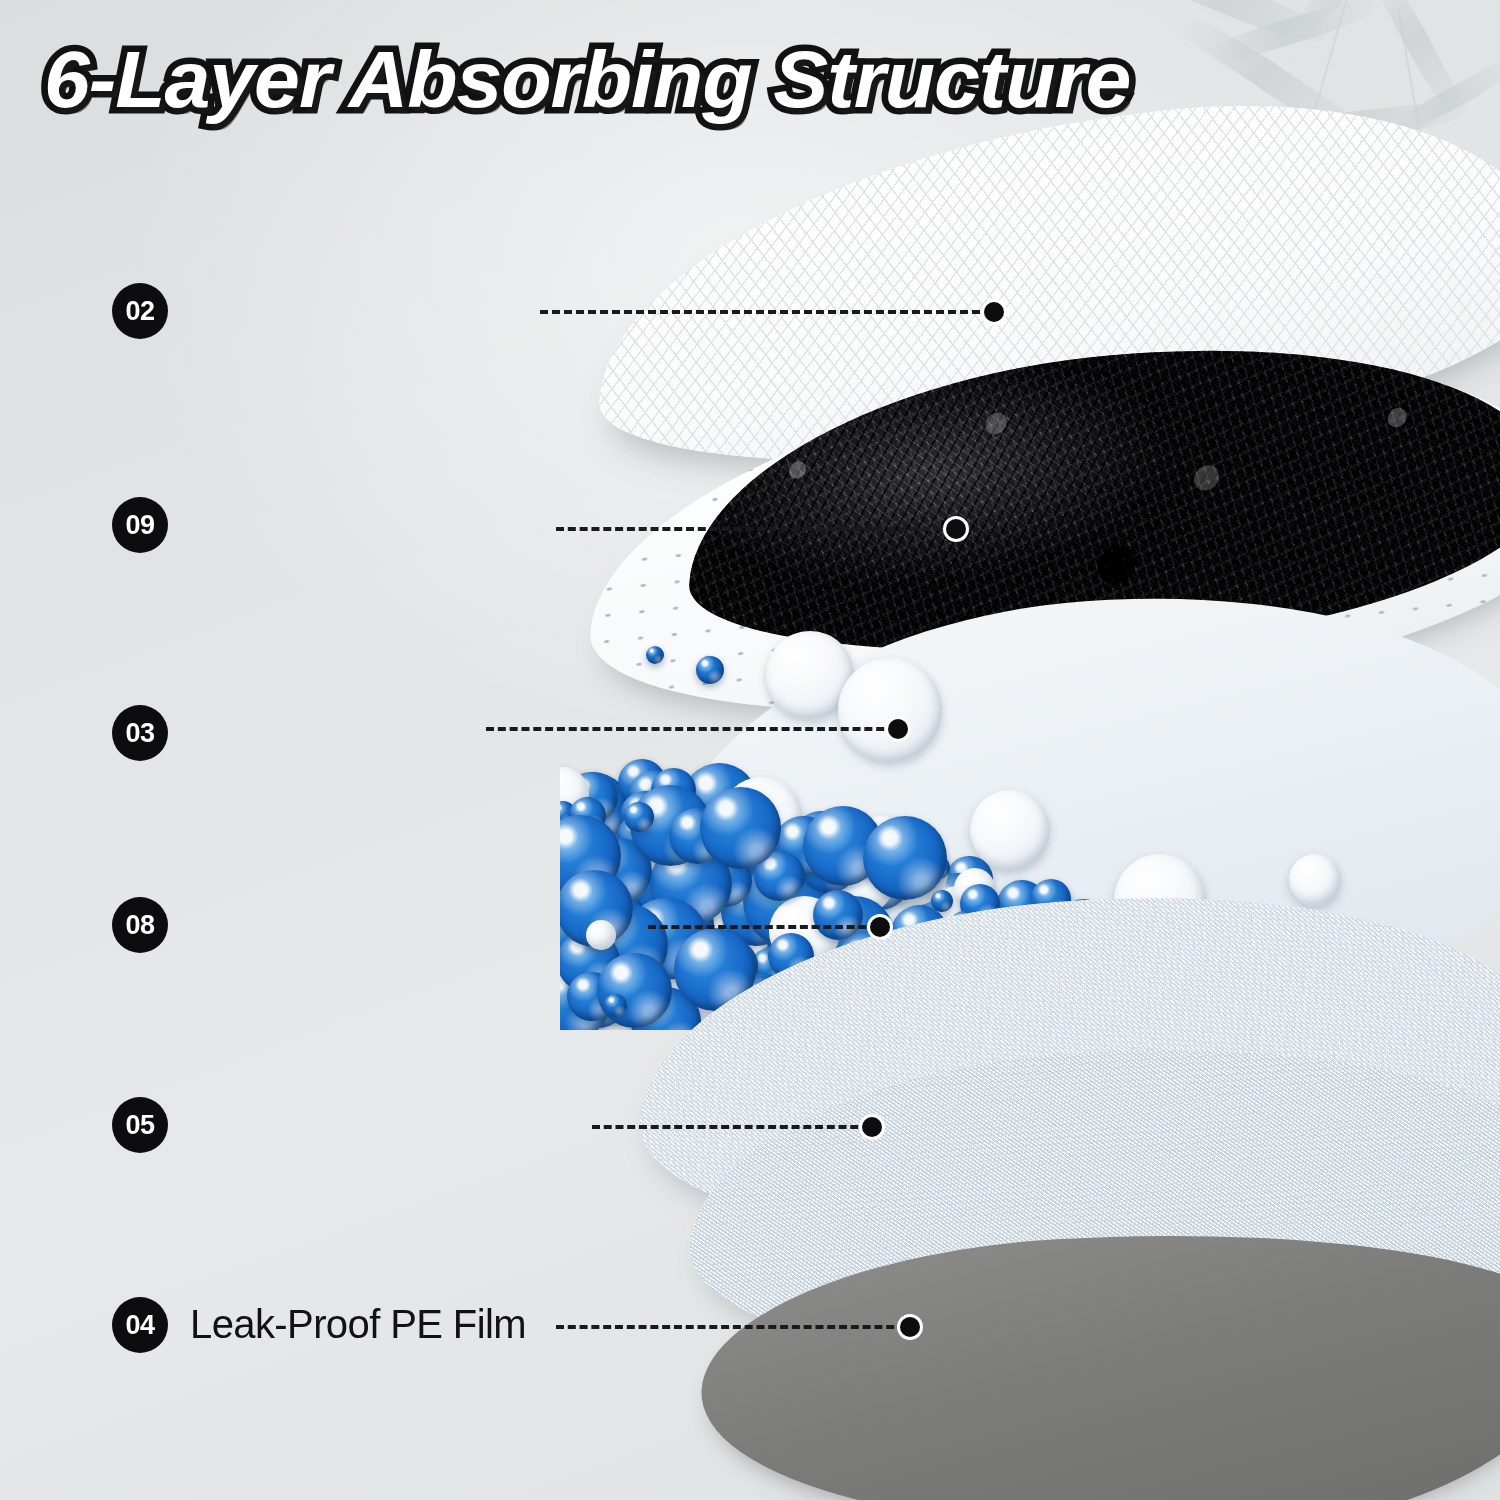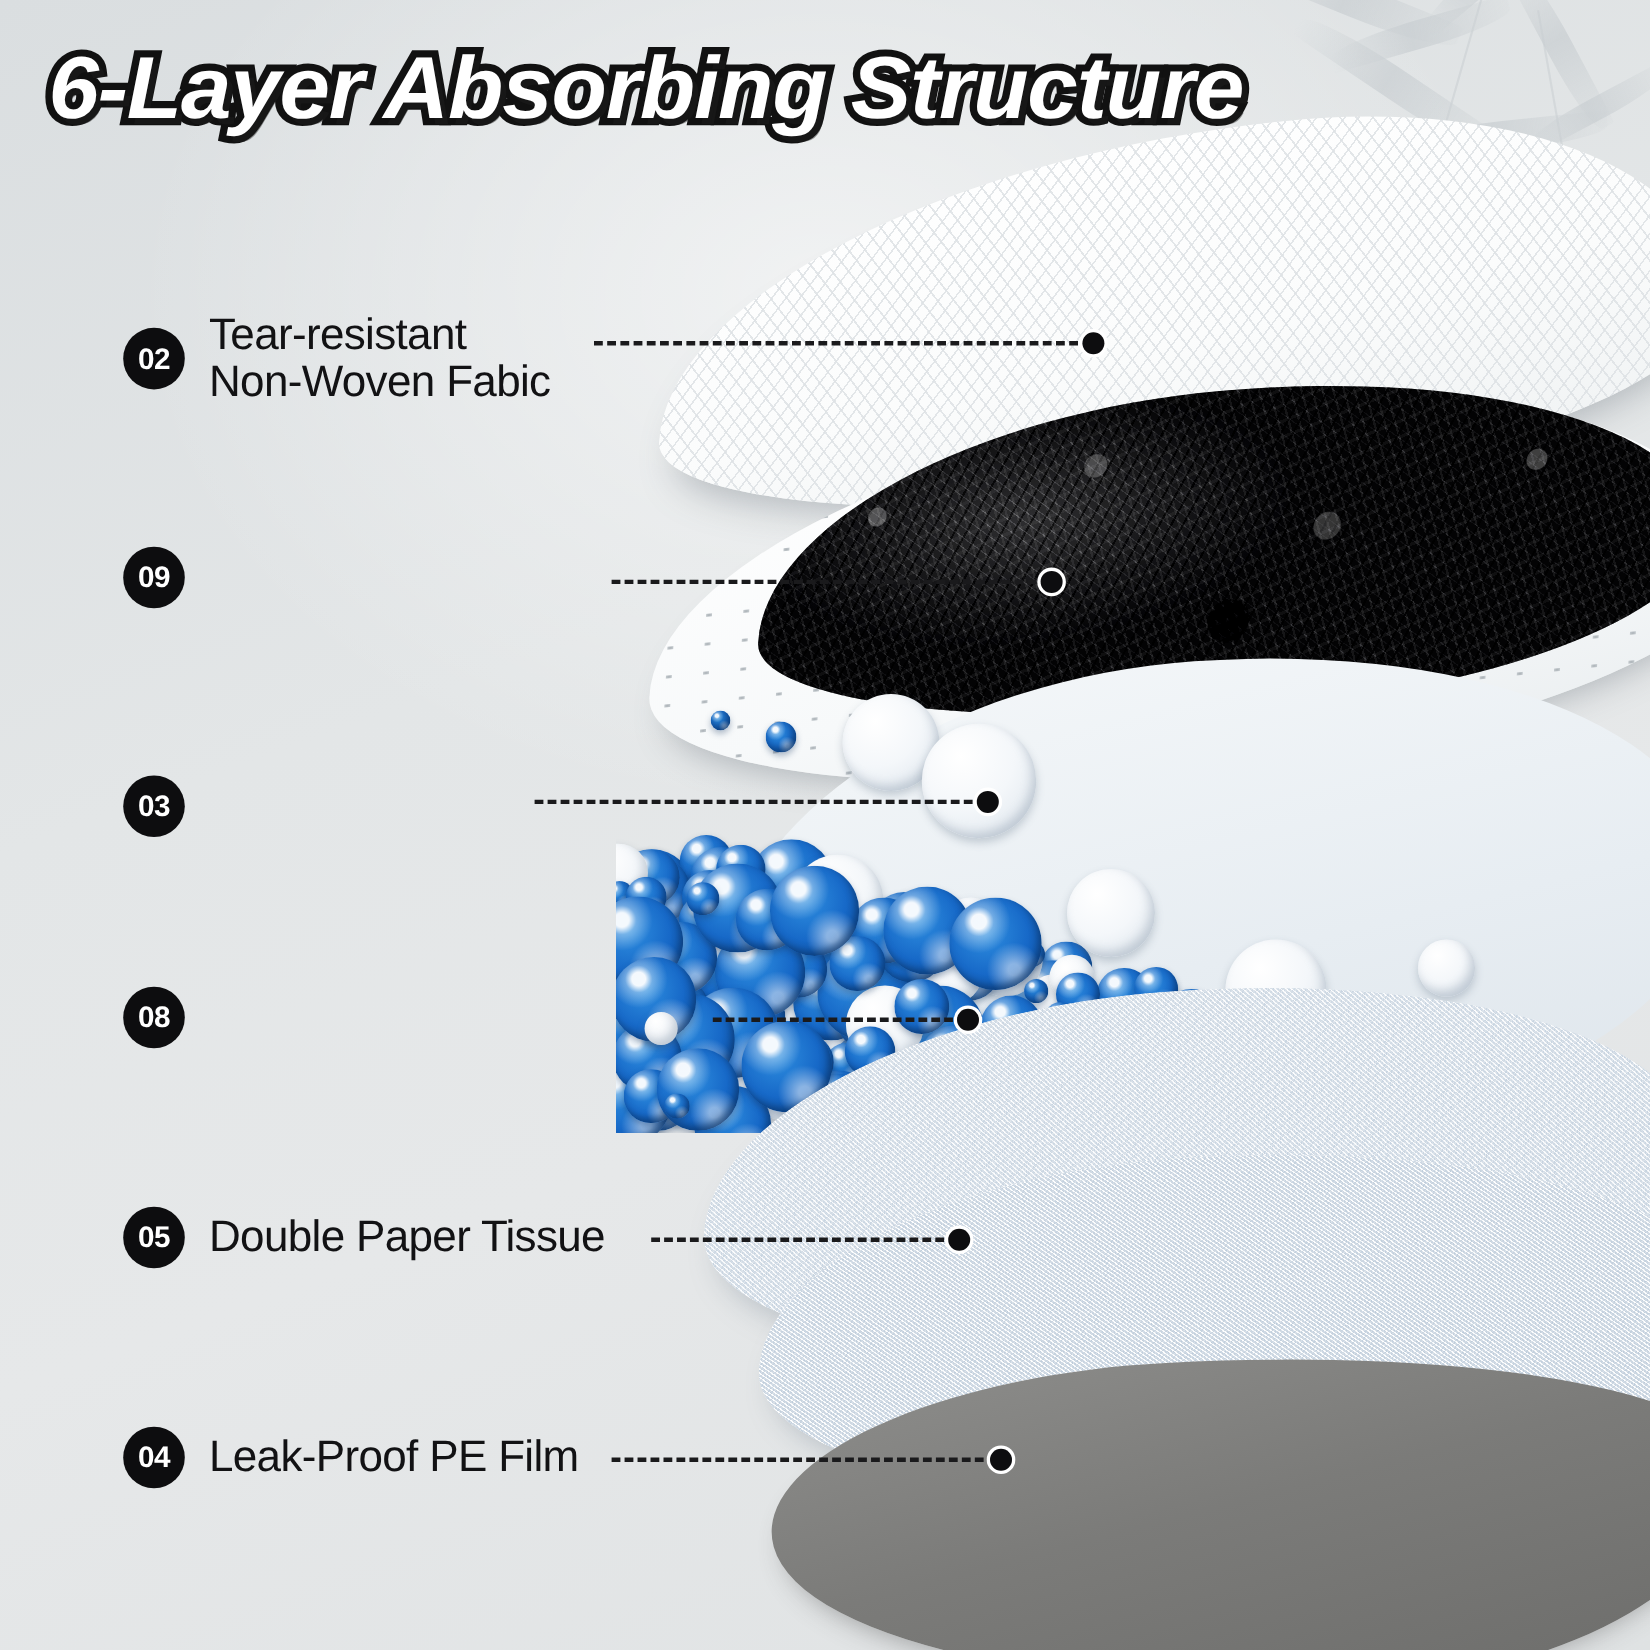--- a/index.html
+++ b/index.html
@@ -445,43 +445,40 @@
     <div class="layer l-fluff"></div>
     <div class="layer l-tissue"></div>
     <div class="layer l-pefilm"></div>
   </div>
 
   <div class="title">6-Layer Absorbing Structure</div>
 
   <div id="callouts">
       <div class="callout" style="left: 112px; top: 283px;">
         <div class="badge">02</div>
-        <div class="label">Tear-resistant
-Non-Woven Fabic</div>
       </div>
       <div class="leader" style="left: 540px; top: 310px; width: 452px;"></div>
       <div class="leader-dot" style="left: 984px; top: 302px;"></div>
       <div class="callout" style="left: 112px; top: 497px;">
         <div class="badge">09</div>
       </div>
       <div class="leader" style="left: 556px; top: 527px; width: 398px;"></div>
       <div class="leader-dot" style="left: 946px; top: 519px;"></div>
       <div class="callout" style="left: 112px; top: 705px;">
         <div class="badge">03</div>
       </div>
       <div class="leader" style="left: 486px; top: 727px; width: 410px;"></div>
       <div class="leader-dot" style="left: 888px; top: 719px;"></div>
       <div class="callout" style="left: 112px; top: 897px;">
         <div class="badge">08</div>
       </div>
       <div class="leader" style="left: 648px; top: 925px; width: 230px;"></div>
       <div class="leader-dot" style="left: 870px; top: 917px;"></div>
       <div class="callout" style="left: 112px; top: 1097px;">
         <div class="badge">05</div>
-        <div class="label">Double Paper Tissue</div>
       </div>
       <div class="leader" style="left: 592px; top: 1125px; width: 278px;"></div>
       <div class="leader-dot" style="left: 862px; top: 1117px;"></div>
       <div class="callout" style="left: 112px; top: 1297px;">
         <div class="badge">04</div>
         <div class="label">Leak-Proof PE Film</div>
       </div>
       <div class="leader" style="left: 556px; top: 1325px; width: 350px;"></div>
       <div class="leader-dot" style="left: 900px; top: 1317px;"></div>
     </div>

